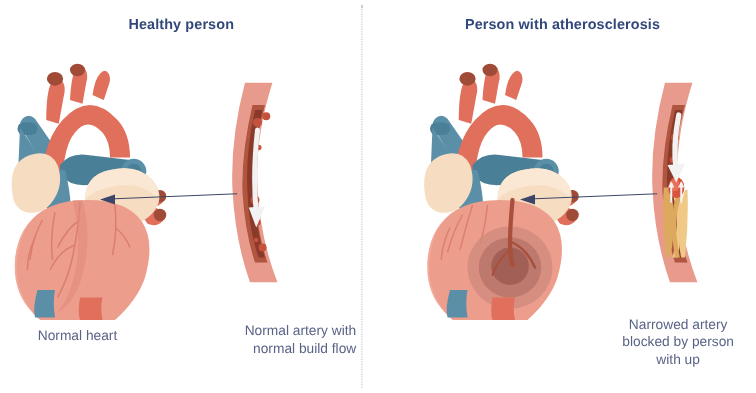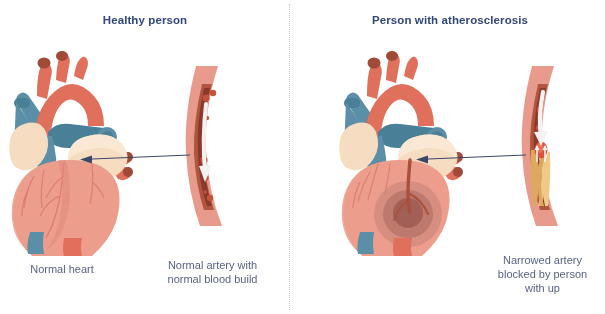--- a/index.html
+++ b/index.html
@@ -30,21 +30,21 @@
   #title-right { left: 300px; top: 14px; width: 300px; }
 
   .caption {
     position: absolute;
     font-size: 11px;
     line-height: 14px;
     color: #5a6387;
     text-align: center;
   }
   #cap-heart-left   { left: 2px;   top: 262px; width: 120px; }
-  #cap-artery-left  { left: 140px; top: 258px; width: 145px; }
+  #cap-artery-left  { left: 140px; top: 258px; width: 145px; text-align: right; }
   #cap-heart-right  { left: 330px; top: 258px; width: 140px; }
   #cap-artery-right { left: 480px; top: 253px; width: 125px; }
 
   #divider {
     position: absolute;
     left: 289px;
     top: 4px;
     width: 0;
     height: 306px;
     border-left: 1px dotted #c9ccd8;
@@ -235,21 +235,21 @@
 
   <svg class="pointer" id="pointer-right" width="112" height="14" viewBox="0 0 112 14">
     <line x1="14" y1="9" x2="112" y2="5" stroke="#3d4668" stroke-width="1"></line>
     <path d="M2 9.5 l12 -4 l0 8 z" fill="#3d4668"></path>
   </svg>
 
   <div class="caption" id="cap-heart-left">Normal heart</div>
 
   <div class="caption" id="cap-artery-left">
     <div>Normal artery with</div>
-    <div>normal blood build</div>
+    <div>normal build flow</div>
   </div>
 
 
   <div class="caption" id="cap-artery-right">
     <div>Narrowed artery</div>
     <div>blocked by person</div>
     <div>with up</div>
   </div>
 
 </div>

